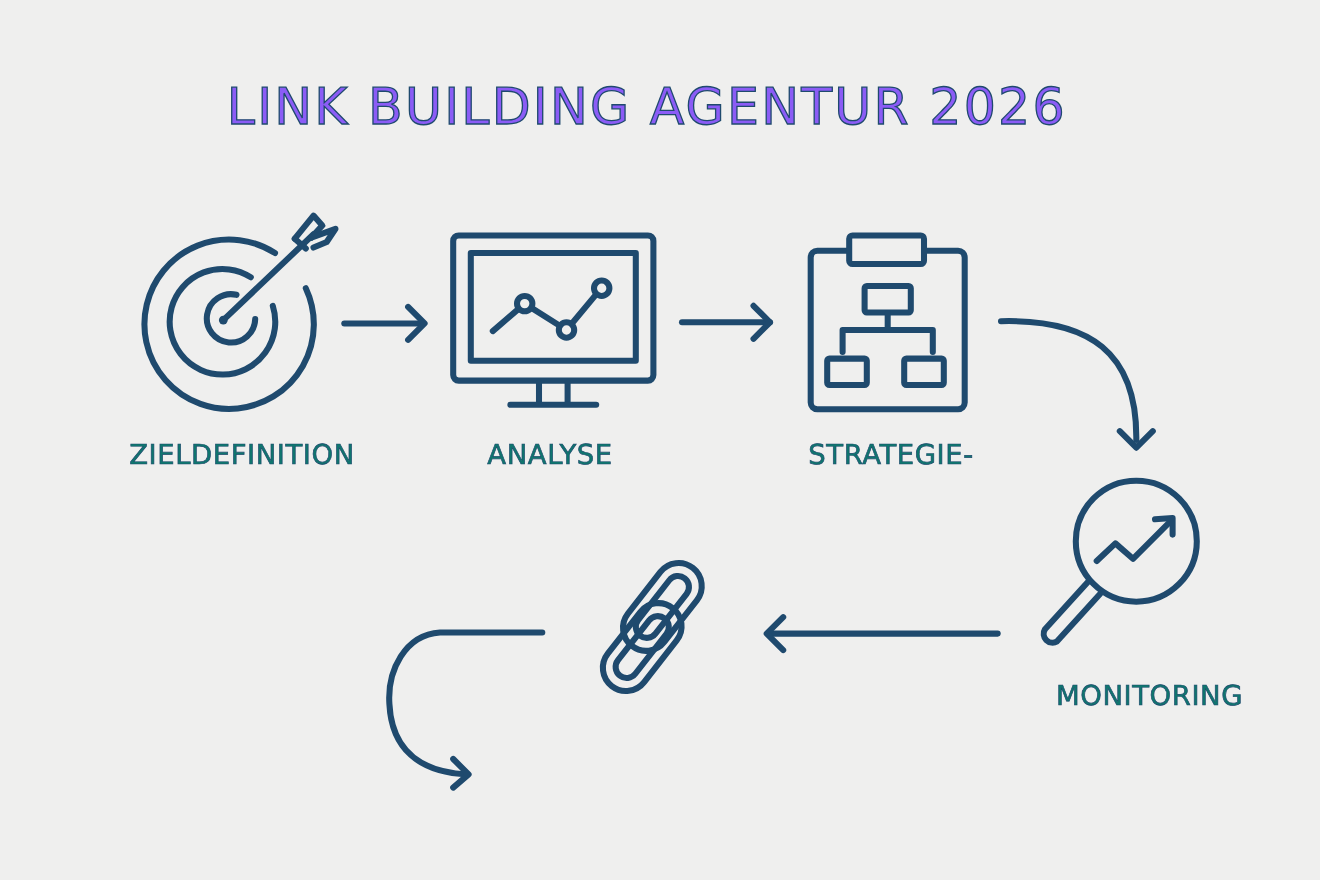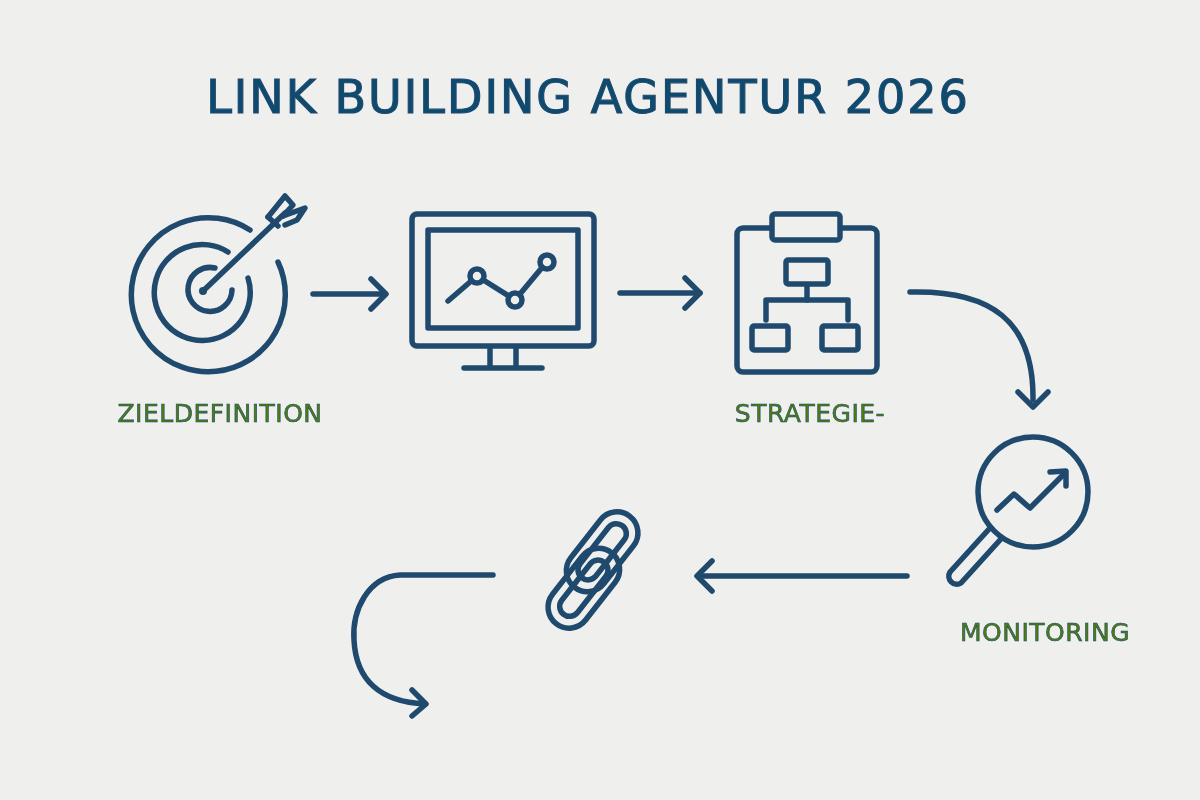--- a/index.html
+++ b/index.html
@@ -7,27 +7,27 @@
     width: 1200px; height: 800px; overflow: hidden;
     background: #efefee;
     position: relative;
     font-family: "DejaVu Sans", sans-serif;
     color: #1f4a6e;
   }
   .title {
     position: absolute; left: 0; top: 70px; width: 1176px;
     text-align: center; font-size: 46px; letter-spacing: 2px;
     font-family: "DejaVu Sans", sans-serif; font-weight: normal;
-    color: #0c4a6e;
+    color: #8b5cf6;
     -webkit-text-stroke: 1.2px #1f4a6e;
   }
   .label {
     position: absolute; text-align: center;
     font-size: 25px; line-height: 32px; letter-spacing: 0.5px;
-    color: #4d7c0f; -webkit-text-stroke: 0.6px #1f4a6e;
+    color: #0f766e; -webkit-text-stroke: 0.6px #1f4a6e;
     white-space: nowrap;
   }
   svg.art { position: absolute; left: 0; top: 0; }
   .stroke { fill: none; stroke: #1f4a6e; stroke-width: 5.5; stroke-linecap: round; stroke-linejoin: round; }
 </style>
 </head>
 <body>
 
 <div class="title">LINK BUILDING AGENTUR 2026</div>
 
@@ -106,20 +106,21 @@
     <path d="M493,575 L400,575 C368,577 352,610 354,640 C356,680 380,702 425,704"></path>
     <polyline points="412,690 426,704 412,716"></polyline>
   </g>
 </svg>
 
 <div class="label" style="left:95px; top:398px; width:250px;">
   <div>ZIELDEFINITION</div>
 </div>
 
 <div class="label" style="left:400px; top:398px; width:200px;">
+  <div>ANALYSE</div>
 </div>
 
 <div class="label" style="left:690px; top:398px; width:240px;">
   <div>STRATEGIE-</div>
 </div>
 
 <div class="label" style="left:940px; top:617px; width:210px;">
   <div>MONITORING</div>
 </div>
 

